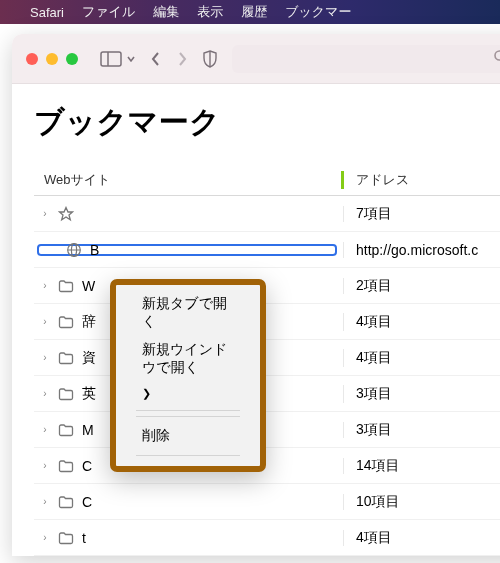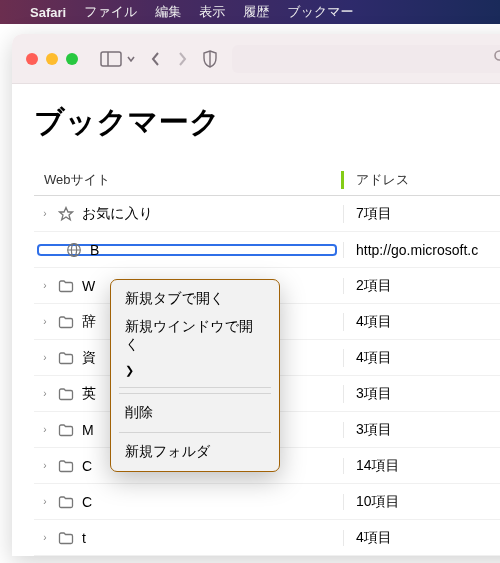--- a/index.html
+++ b/index.html
@@ -5,21 +5,21 @@
 * { margin: 0; padding: 0; box-sizing: border-box; font-family: -apple-system, "Hiragino Sans", sans-serif; }
 body { width: 500px; height: 563px; overflow: hidden; background: #fff; }
 
 .menubar {
   height: 24px;
   background: linear-gradient(90deg, #6b2e4f 0%, #4a2a5e 30%, #2e2a6b 70%, #1a2a5a 100%);
   display: flex; align-items: center; padding: 0 12px; gap: 18px;
   color: #f0f0f0; font-size: 13px; font-weight: 500;
 }
 .menubar .apple { font-size: 15px; }
-.menubar .app { font-weight: 700; }
+.menubar .app { font-weight: 400; }
 
 .window {
   margin: 10px 0 0 12px;
   width: 520px;
   background: #fff;
   border-radius: 10px 0 0 0;
   box-shadow: 0 6px 24px rgba(0,0,0,0.18);
   overflow: hidden;
 }
 
@@ -67,26 +67,26 @@
 .row.selected .sel-box {
   position: absolute; left: 3px; right: 6px; top: 2px; bottom: 2px;
   border: 2px solid #2f6fe8; border-radius: 4px; background: #fff;
 }
 .row.selected .sel-inner { position: relative; display: flex; align-items: center; gap: 8px; padding-left: 10px; }
 
 
 .ctxmenu {
   position: absolute;
   left: 110px; top: 279px;
-  width: 170px;
+  width: 156px;
   background: #f2f2f2;
-  border: 1px solid #a16207;
+  border: 6px solid #a16207;
   border-radius: 7px;
   box-shadow: 0 8px 26px rgba(0,0,0,0.25);
-  padding: 5px 0;
+  padding: 5px 12px;
   font-size: 14px;
 }
 .ctxitem {
   padding: 5px 14px; display: flex; justify-content: space-between; align-items: center;
   color: #000;
 }
 .ctxsep { height: 1px; background: #d4d4d4; margin: 5px 8px; }
 .ctxarrow { color: #000; font-size: 11px; }
 </style>
 </head>
@@ -158,21 +158,20 @@
       </div>
       <div id="rows">
           <div class="row">
             <div class="cell-site">
               <span class="disclosure">›</span>
               <span class="row-icon">
                 <svg width="16" height="16" viewBox="0 0 16 16" fill="none" stroke="currentColor" stroke-width="1.3">
                   <polygon points="8,1.5 10,6 14.5,6 11,9 12.3,13.8 8,11 3.7,13.8 5,9 1.5,6 6,6"></polygon>
                 </svg>
               </span>
-              <span>お気に入り</span>
             </div>
             <div class="cell-addr">7項目</div>
           </div>
           <div class="row selected">
             <div class="cell-site">
               <div class="sel-box"></div>
               <div class="sel-inner">
                 <span class="disclosure" style="visibility:hidden">›</span>
                 <span class="row-icon">
                   <svg width="16" height="16" viewBox="0 0 16 16" fill="none" stroke="currentColor" stroke-width="1.2">
@@ -296,16 +295,13 @@
     </div>
     <div class="ctxitem">
       <span class="ctxarrow">❯</span>
     </div>
     <div class="ctxsep"></div>
     <div class="ctxsep"></div>
     <div class="ctxitem">
       <span>削除</span>
     </div>
     <div class="ctxsep"></div>
-    <div class="ctxitem">
-      <span>新規フォルダ</span>
-    </div>
   </div>
 
 </body></html>

